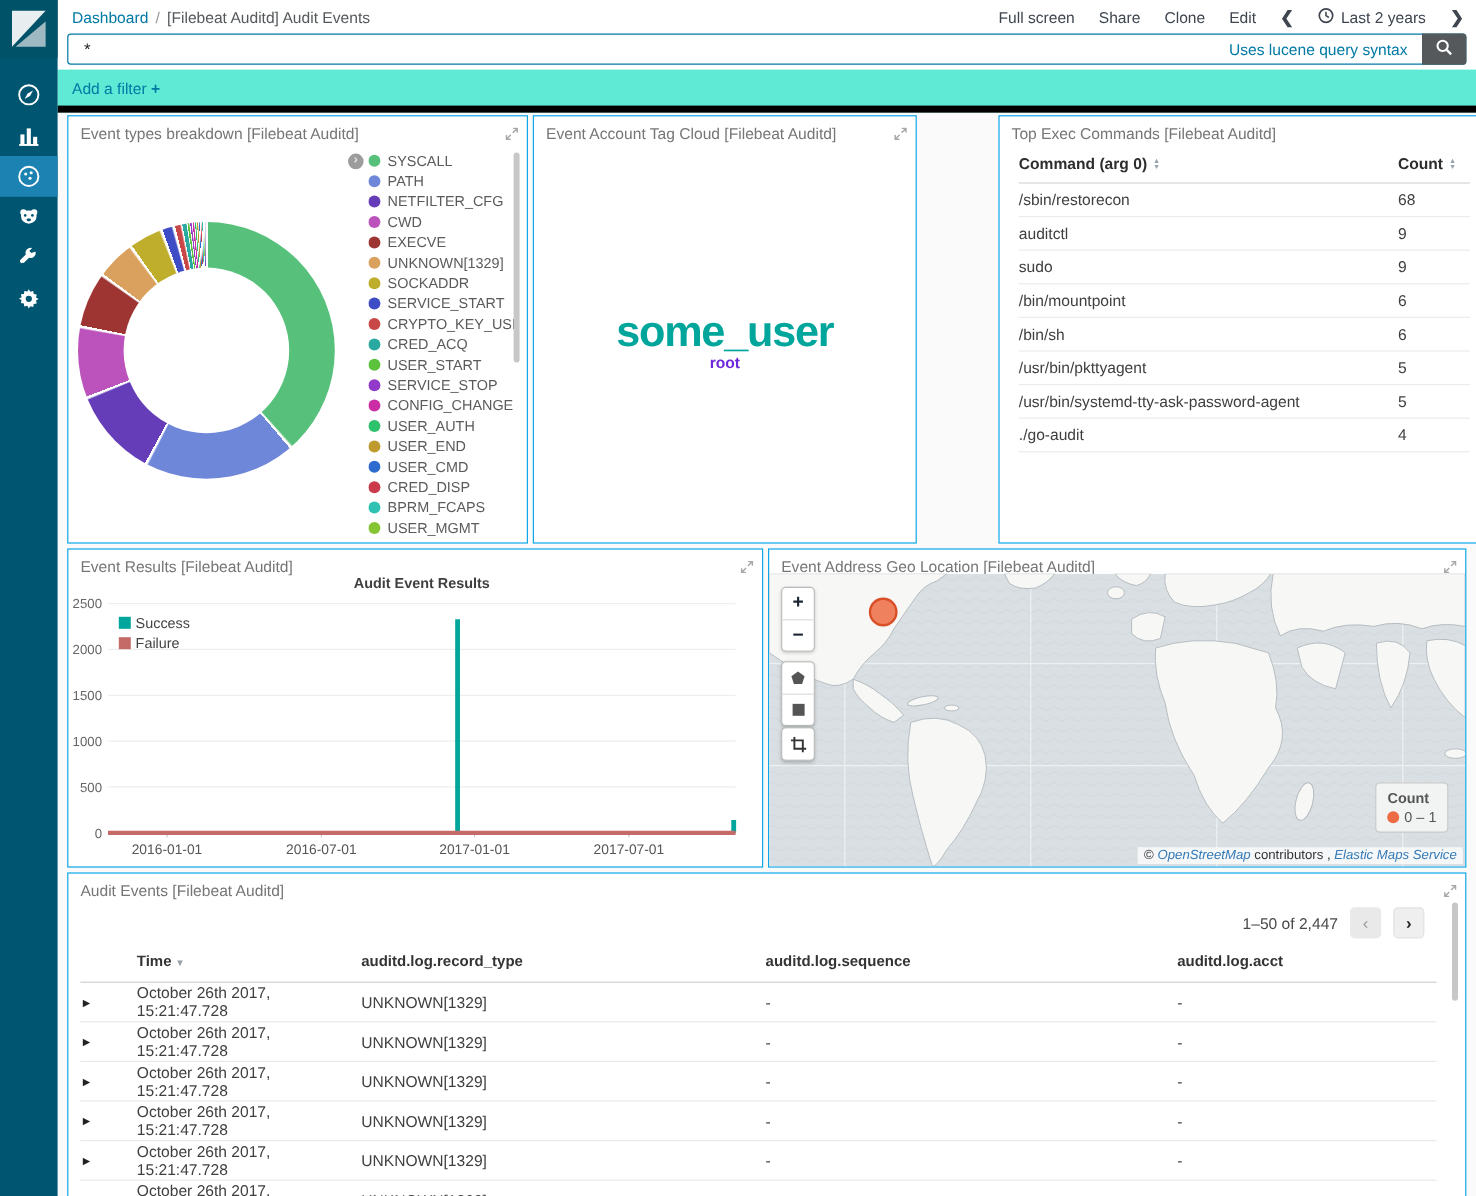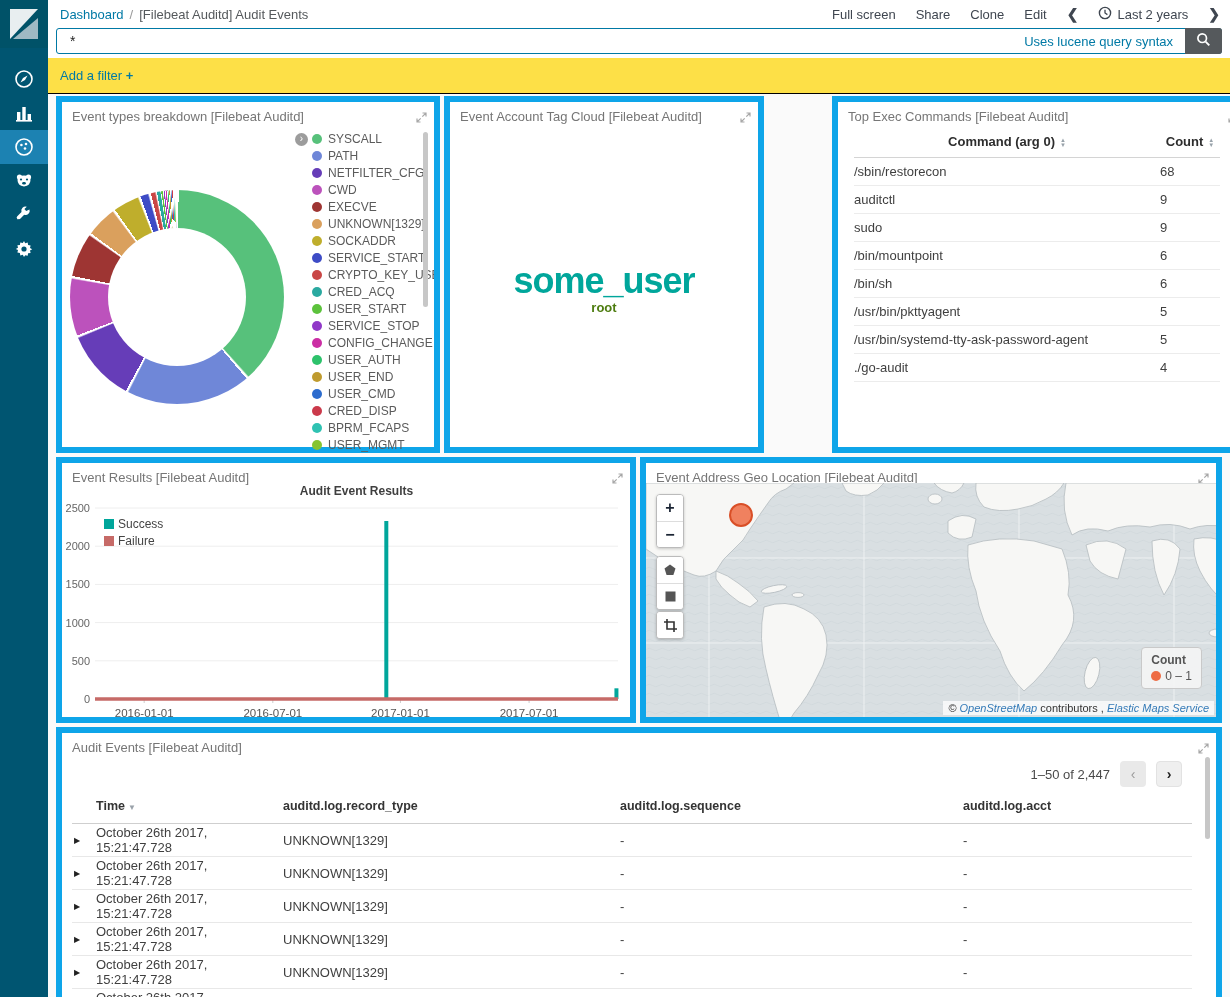--- a/index.html
+++ b/index.html
@@ -31,28 +31,28 @@
   .timepick { display:flex; align-items:center; gap:5px; cursor:pointer; }
 
   .querybar { position:absolute; left:56px; top:28px; width:1166px; height:26px;
     border:1px solid #0079a5; border-radius:3px; background:#fff; display:flex; align-items:center; }
   .query-input { flex:1; border:none; outline:none; font-size:14px; color:#222; padding-left:13px;
     font-family:"Liberation Sans", sans-serif; background:transparent; }
   .query-hint { font-size:13px; color:#0079a5; margin-right:12px; cursor:pointer; white-space:nowrap; }
   .query-btn { width:37px; height:26px; margin:-1px -1px -1px 0; background:#55595c; border:none;
     border-radius:0 3px 3px 0; display:flex; align-items:center; justify-content:center; cursor:pointer; }
 
-  .filterbar { position:absolute; left:48px; top:58px; width:1182px; height:36px; background:#fde047;
-    border-bottom:1px solid #000000; display:flex; align-items:center; }
+  .filterbar { position:absolute; left:48px; top:58px; width:1182px; height:36px; background:#5eead4;
+    border-bottom:6px solid #000000; display:flex; align-items:center; }
   .add-filter { margin-left:12px; font-size:13px; color:#0079a5; cursor:pointer; }
   .add-filter b { font-weight:bold; }
 
   
   .content { position:absolute; left:48px; top:94px; width:1182px; height:903px; background:#fafafa; }
-  .panel { position:absolute; background:#fff; border:6px solid #0ea5e9; }
+  .panel { position:absolute; background:#fff; border:1px solid #0ea5e9; }
   .panel-title { position:absolute; left:10px; top:7px; font-size:13px; color:#767676; white-space:nowrap; }
   .expand-ic { position:absolute; right:7px; top:7px; width:11px; height:11px; cursor:pointer; opacity:.75; }
 
   
   .donut { position:absolute; left:8px; top:88px; width:214px; height:214px; border-radius:50%; }
   .donut::after { content:""; position:absolute; left:50%; top:50%; width:138px; height:138px;
     transform:translate(-50%,-50%); background:#fff; border-radius:50%; }
   .legend { position:absolute; left:250px; top:28px; width:122px; height:322px; overflow:hidden; }
   .legend-item { display:flex; align-items:center; gap:6px; height:17px; font-size:12px; color:#5b5b5b; cursor:pointer; white-space:nowrap; }
   .legend-dot { width:10px; height:10px; border-radius:50%; flex:none; }
@@ -60,21 +60,21 @@
     background:#9c9c9c; color:#fff; font-size:10px; line-height:12px; text-align:center; cursor:pointer; }
   .vscroll { position:absolute; width:5px; border-radius:3px; background:#c7c7c7; }
 
   
   .tag-big { position:absolute; left:0; right:0; top:158px; text-align:center; font-weight:bold;
     font-size:36px; letter-spacing:-1px; }
   .tag-small { position:absolute; left:0; right:0; top:198px; text-align:center; font-weight:bold; font-size:13px; }
 
   
   .tex-table { position:absolute; left:16px; right:26px; top:26px; font-size:13px; color:#3f3f3f; }
-  .tex-head { display:flex; font-weight:bold; color:#2d2d2d; padding:6px 0 8px 0; border-bottom:1px solid #d4d4d4;text-align:center; }
+  .tex-head { display:flex; font-weight:bold; color:#2d2d2d; padding:6px 0 8px 0; border-bottom:1px solid #d4d4d4; }
   .tex-row { display:flex; height:28px; align-items:center; border-bottom:1px solid #ececec; }
   .tex-c1 { flex:1; }
   .tex-c2 { width:60px; }
   .sort { display:inline-flex; flex-direction:column; margin-left:5px; vertical-align:middle; }
   .sort span { font-size:6px; line-height:5px; color:#98a2aa; }
 
   
   .chart-svg { position:absolute; left:0; top:0; }
 
   
@@ -95,21 +95,21 @@
   
   .pag { position:absolute; right:34px; top:28px; display:flex; align-items:center; gap:10px; font-size:13px; color:#4a4a4a; }
   .pag-btn { width:26px; height:26px; border-radius:4px; display:flex; align-items:center; justify-content:center;
     font-size:14px; cursor:pointer; }
   .pag-prev { background:#e9e9e9; color:#9a9a9a; }
   .pag-next { background:#efefef; color:#222; font-weight:bold; border:1px solid #e2e2e2; }
   .audit-table { position:absolute; left:10px; right:24px; top:58px; font-size:13px; color:#3f3f3f; }
   .aud-head { display:flex; font-weight:bold; color:#343434; font-size:12.5px; padding:8px 0 10px 0; border-bottom:1px solid #cfcfcf; }
   .aud-row { display:flex; align-items:center; height:33px; border-bottom:1px solid #e8e8e8; }
   .aud-c0 { width:24px; padding-left:2px; font-size:8px; color:#222; cursor:pointer; }
-  .aud-c1 { width:187px; }
+  .aud-c1 { width:187px;margin-left:23px; }
   .aud-c2 { width:337px; }
   .aud-c3 { width:343px; }
   .aud-c4 { flex:1; }
   .time-caret { font-size:8px; color:#9aa2aa; margin-left:3px; }
 </style>
 </head>
 <body>
 
 <div class="root">
 
@@ -313,21 +313,21 @@
     </div>
 
     <div class="panel" style="left:396px; top:2px; width:320px; height:357px;">
       <div class="panel-title">Event Account Tag Cloud [Filebeat Auditd]</div>
       <span class="expand-ic">
         <svg width="11" height="11" viewBox="0 0 11 11">
             <path d="M6.5 1 H10 V4.5 M10 1 L6.3 4.7 M4.5 10 H1 V6.5 M1 10 L4.7 6.3" stroke="#8a8a8a" stroke-width="1.2" fill="none"></path>
           </svg>
       </span>
       <div class="tag-big" id="tag-big" style="color: rgb(0, 166, 155); font-size: 36px;">some_user</div>
-      <div class="tag-small" id="tag-small" style="color: #4d7c0f; font-size: 13px;">root</div>
+      <div class="tag-small" id="tag-small" style="color: #6d28d9; font-size: 13px;">root</div>
     </div>
 
     <div class="panel" style="left:784px; top:2px; width:420px; height:357px;">
       <div class="panel-title">Top Exec Commands [Filebeat Auditd]</div>
       <span class="expand-ic">
         <svg width="11" height="11" viewBox="0 0 11 11">
             <path d="M6.5 1 H10 V4.5 M10 1 L6.3 4.7 M4.5 10 H1 V6.5 M1 10 L4.7 6.3" stroke="#8a8a8a" stroke-width="1.2" fill="none"></path>
           </svg>
       </span>
       <div class="tex-table">

